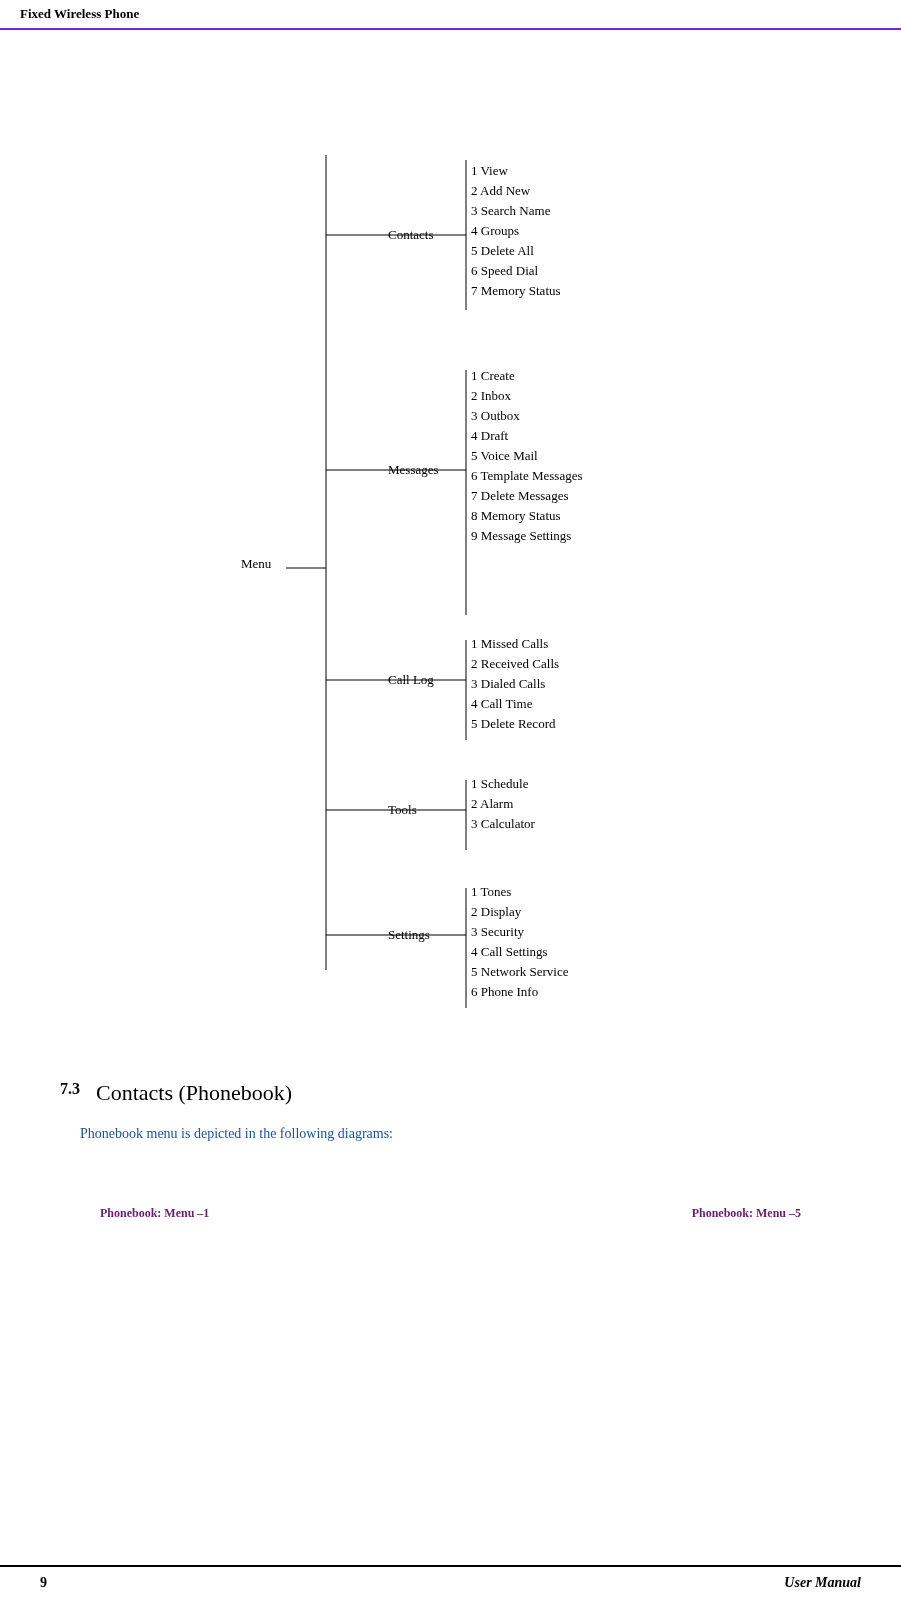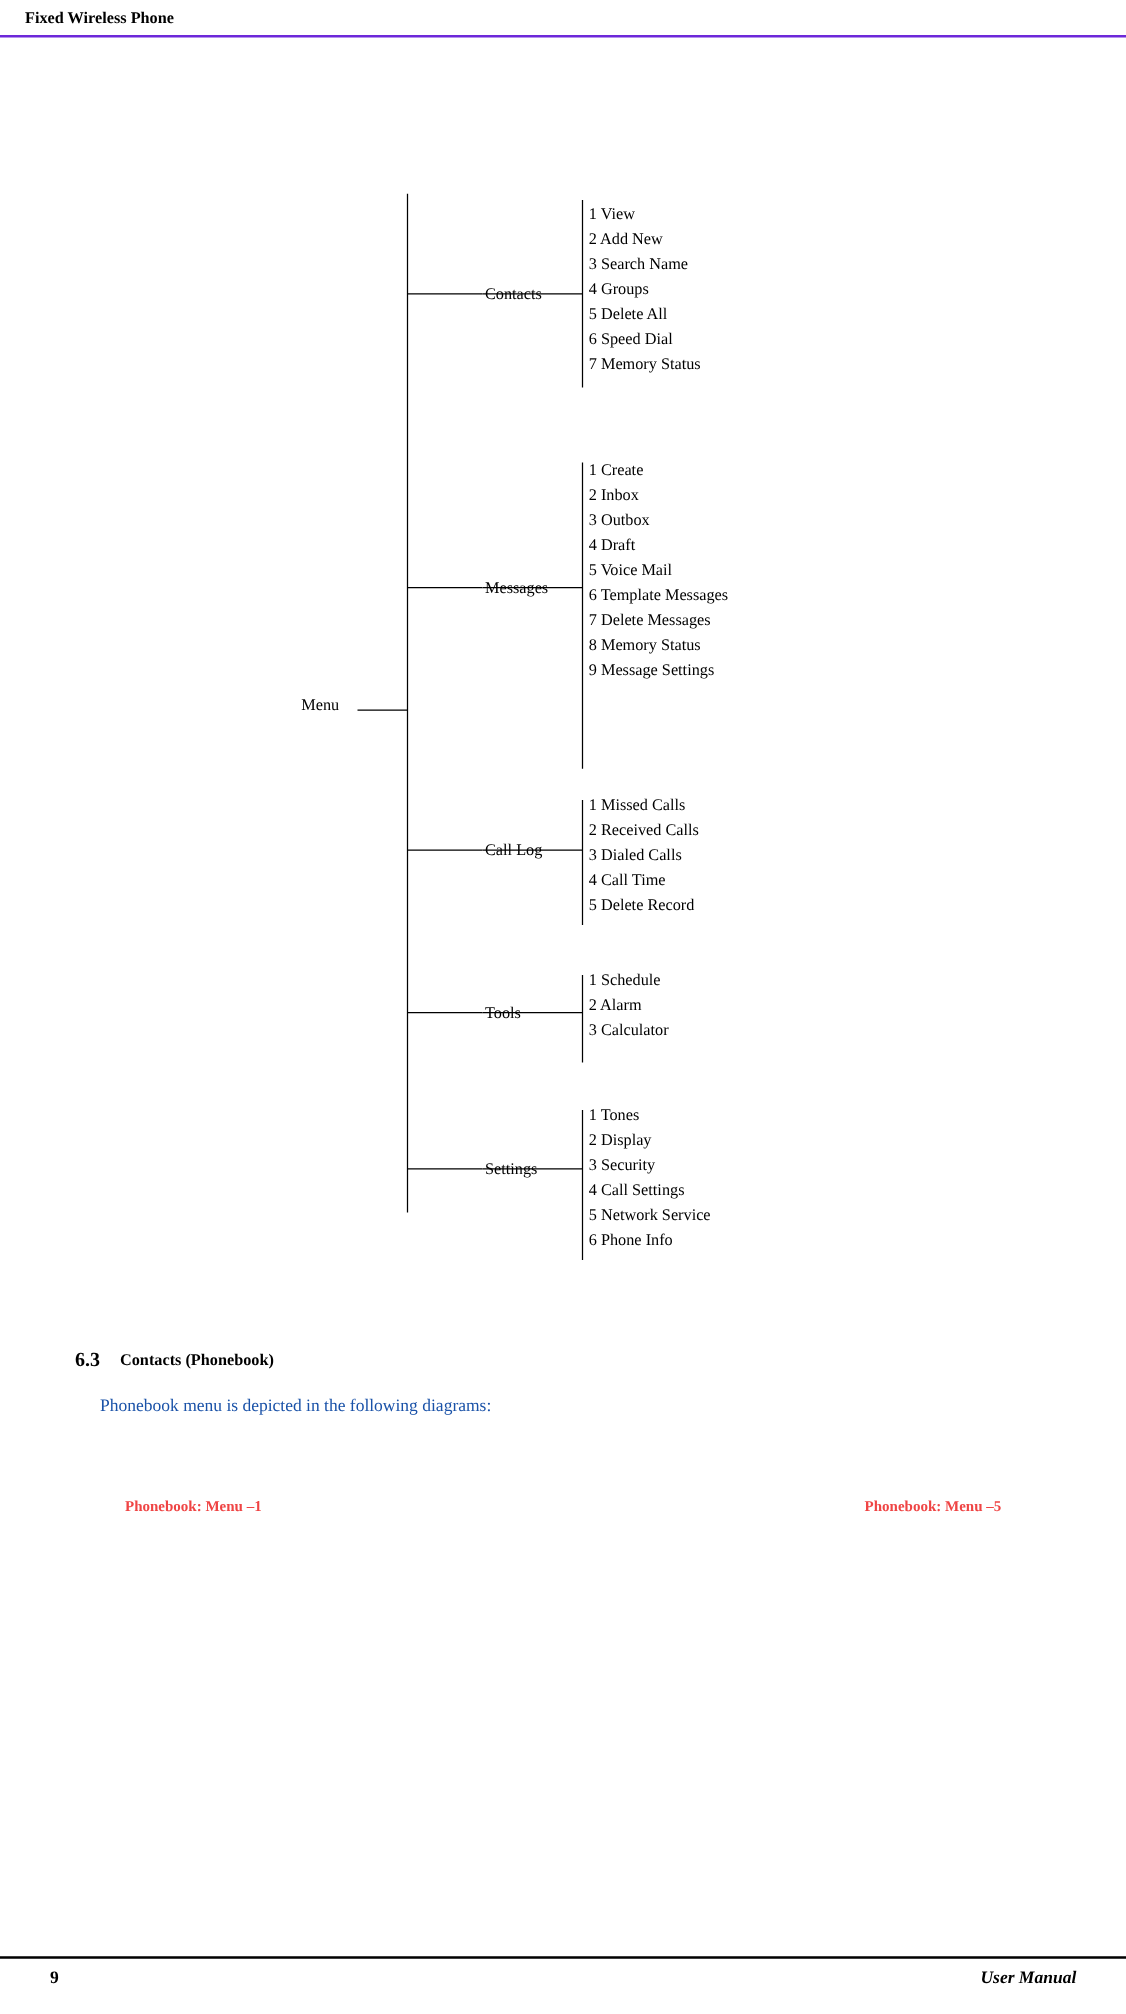--- a/index.html
+++ b/index.html
@@ -53,22 +53,22 @@
       display: flex;
       gap: 16px;
     }
 
     .section-number {
       font-size: 16px;
       font-weight: bold;
     }
 
     .section-title {
-      font-size: 13px;
-      font-weight: bold;
+      font-size: 22px;
+      font-weight: normal;
     }
 
     .section-paragraph {
       text-align: justify;
       line-height: 1.7;
       margin-bottom: 16px;
       padding-left: 40px;
       font-size: 14px;
       color: #1a52a8;
     }
@@ -86,21 +86,21 @@
     .bottom-captions {
       display: flex;
       justify-content: space-between;
       padding: 20px 40px;
       margin-top: 40px;
     }
 
     .caption {
       font-size: 12px;
       font-weight: bold;
-      color: #ef4444;
+      color: #701a75;
       text-align: center;
     }
 
     
     .page-footer {
       position: absolute;
       bottom: 20px;
       left: 0;
       right: 0;
       display: flex;
@@ -220,21 +220,21 @@
       <text x="300" y="836" font-family="Times New Roman, serif" font-size="13" fill="#000">2 Display</text>
       <text x="300" y="856" font-family="Times New Roman, serif" font-size="13" fill="#000">3 Security</text>
       <text x="300" y="876" font-family="Times New Roman, serif" font-size="13" fill="#000">4 Call Settings</text>
       <text x="300" y="896" font-family="Times New Roman, serif" font-size="13" fill="#000">5 Network Service</text>
       <text x="300" y="916" font-family="Times New Roman, serif" font-size="13" fill="#000">6 Phone Info</text>
 
     </svg>
   </div>
 
   <div class="section-heading">
-    <span class="section-number">6.3</span>
+    <span class="section-number">7.3</span>
     <span class="section-title">Contacts (Phonebook)</span>
   </div>
 
   <p class="section-paragraph2">Phonebook menu is depicted in the following diagrams:</p>
 
   <div class="bottom-captions">
     <span class="caption">Phonebook: Menu –1</span>
     <span class="caption">Phonebook: Menu –5</span>
   </div>
 

